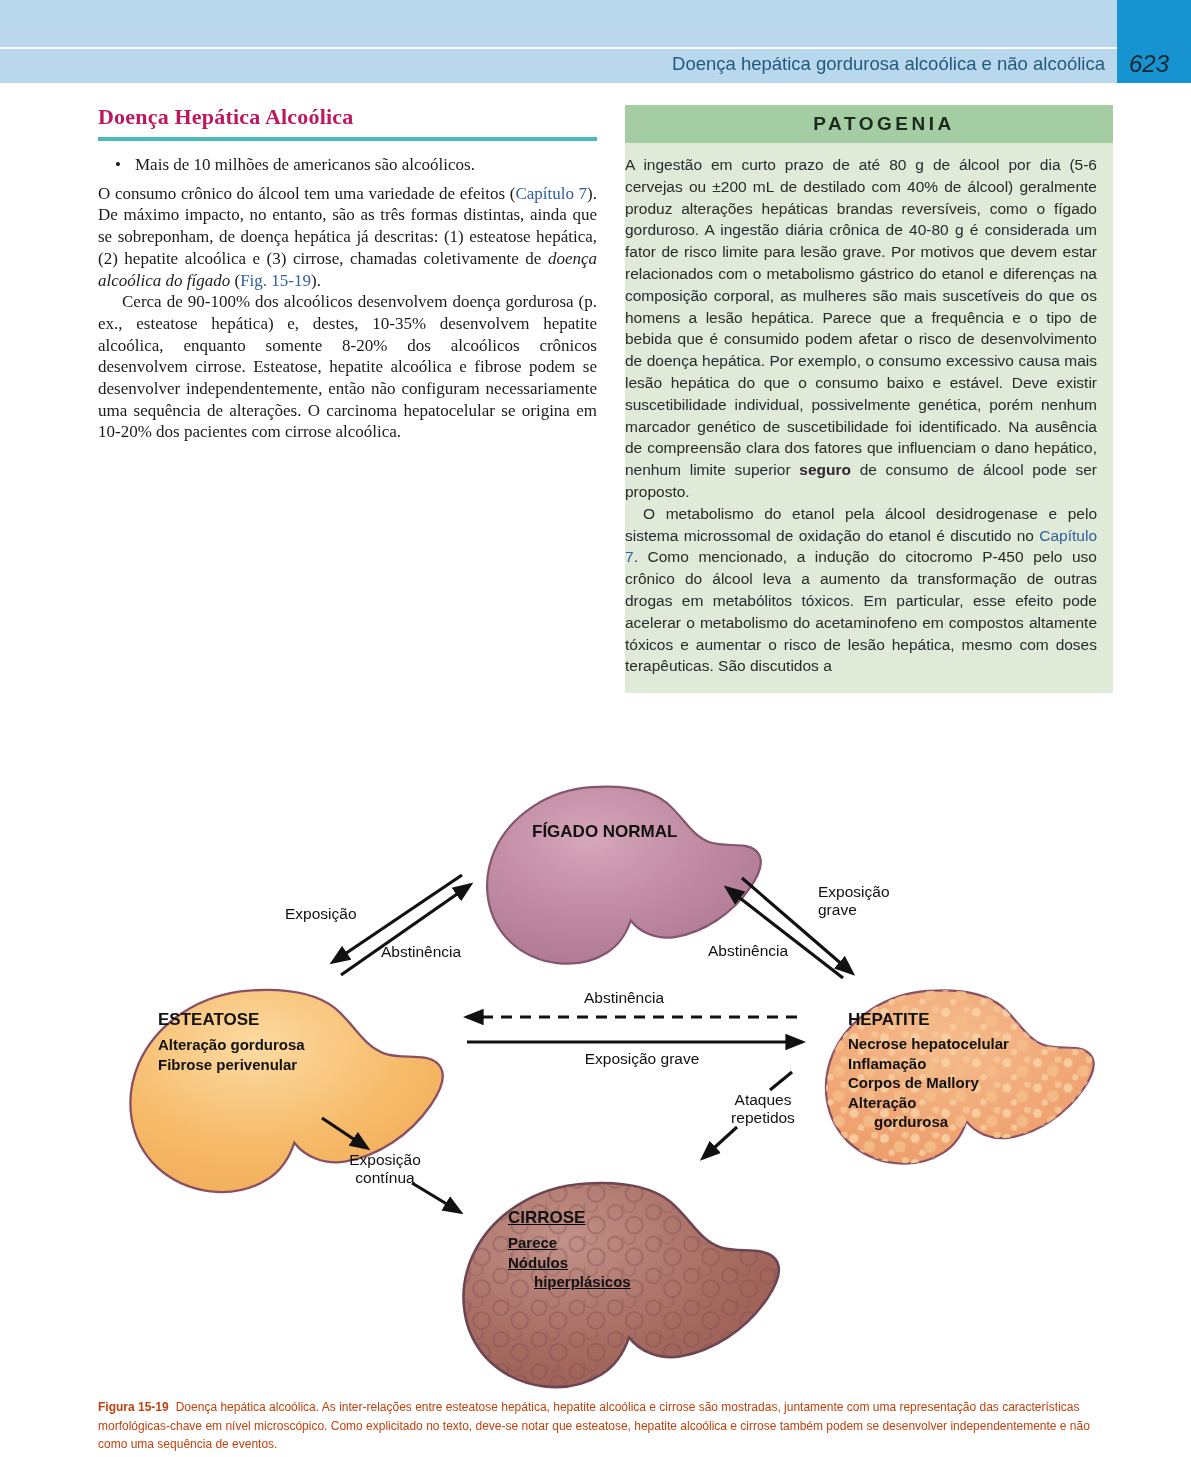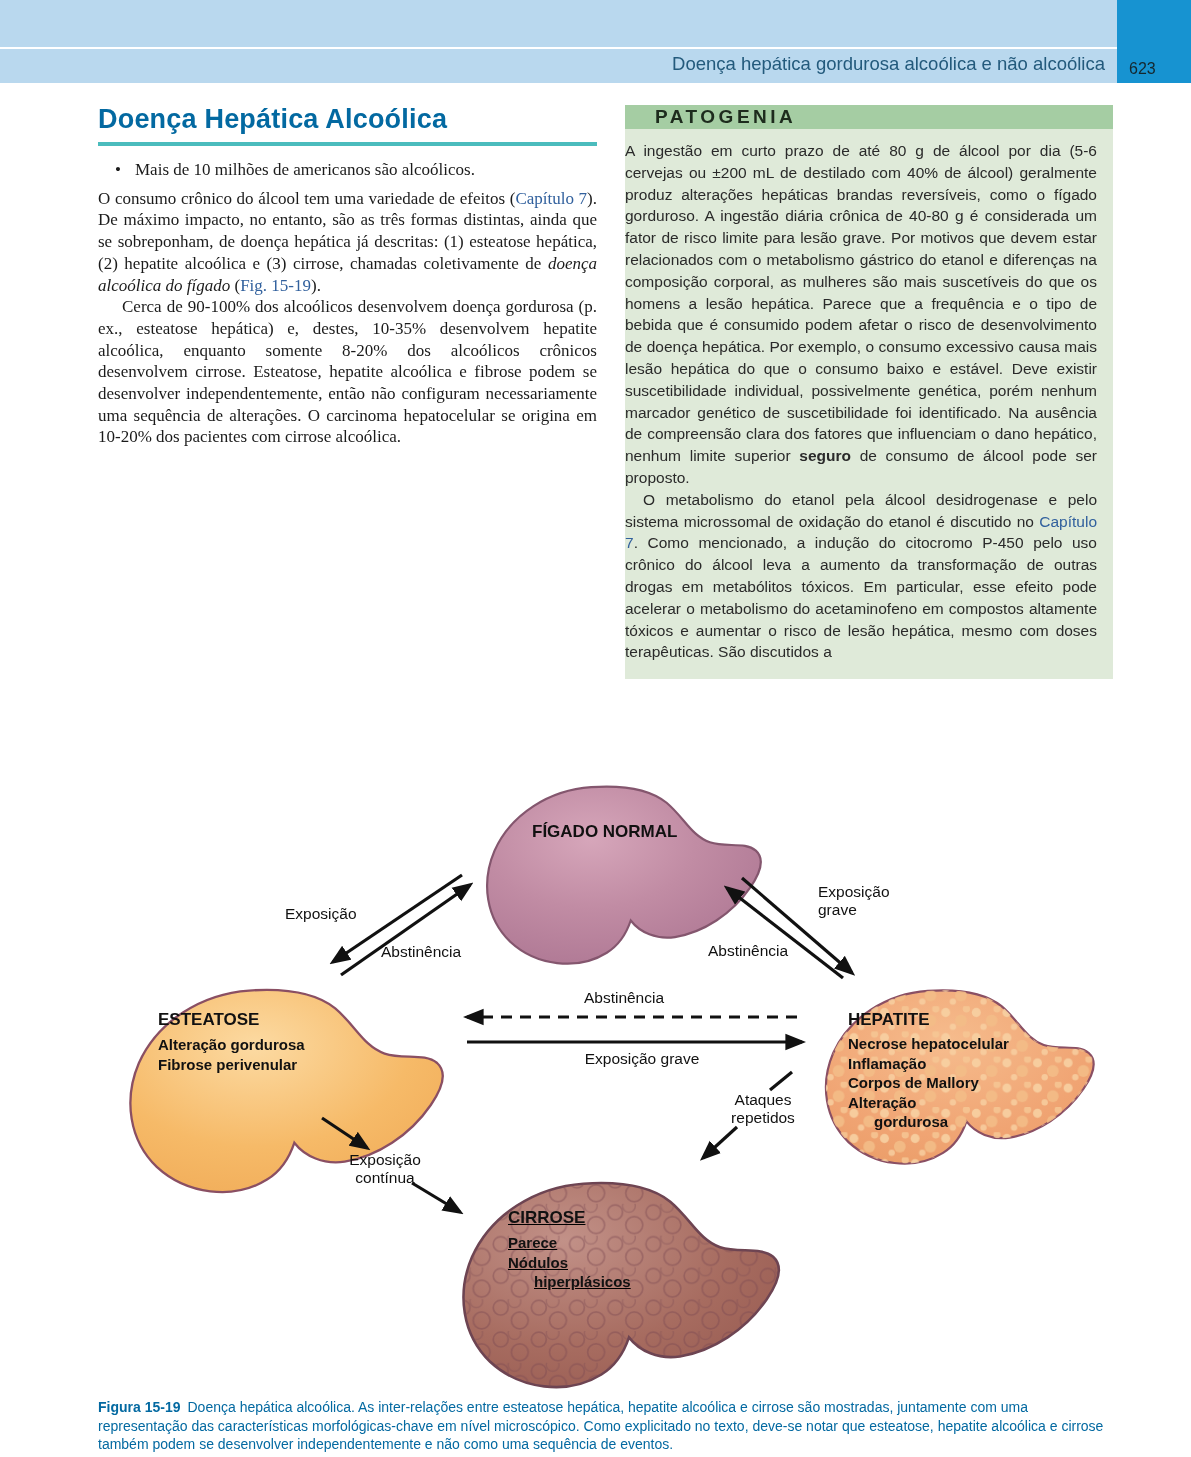--- a/index.html
+++ b/index.html
@@ -11,57 +11,57 @@
   html,body{margin:0;padding:0;}
   body{width:1191px;height:1457px;position:relative;background:#ffffff;
        font-family:"Liberation Sans",sans-serif;overflow:hidden;}
 
   
   .topbar{position:absolute;left:0;top:0;width:1191px;height:83px;}
   .band{position:absolute;left:0;top:0;width:1117px;height:83px;background:var(--band-blue);}
   .band-rule{position:absolute;left:0;top:47px;width:1117px;height:2px;background:#ffffff;}
   .running-head{position:absolute;right:86px;top:53px;font-size:18.5px;color:var(--running-head-text);}
   .page-tab{position:absolute;right:0;top:0;width:74px;height:83px;background:var(--tab-blue);}
-  .page-num{position:absolute;left:12px;top:60px;font-size:16px;color:#15272e;}
+  .page-num{position:absolute;left:12px;top:50px;font-size:24px;color:#15272e;font-style:italic;}
 
   
   .col-left{position:absolute;left:98px;top:104px;width:499px;}
-  h1.article-title{margin:0;font-size:27px;font-weight:bold;color:#0369a1;letter-spacing:0.2px;}
+  h1.article-title{margin:0;font-size:22px;font-weight:bold;color:#be185d;letter-spacing:0.2px;font-family:Liberation Serif, serif;}
   .title-rule{height:4px;background:var(--teal-rule);margin:7px 0 13px 0;}
   .serif{font-family:"Liberation Serif",serif;font-size:17px;line-height:21.7px;
          color:var(--ink);text-align:justify;margin:0;}
   .indent{text-indent:24px;}
   .stats{list-style:none;margin:5px 0 7px 14px;padding:0;}
   .stats li{position:relative;padding-left:23px;font-family:"Liberation Serif",serif;
             font-size:17px;line-height:21.7px;color:var(--ink);text-align:justify;margin-bottom:2px;}
   .stats li::before{content:"\2022";position:absolute;left:3px;}
   em{font-style:italic;}
   .xref{color:var(--link-blue);text-decoration:none;cursor:pointer;}
 
   .col-right{position:absolute;left:625px;top:105px;width:488px;}
-  .pato-header{height:24px;background:var(--green-header-bg);display:flex;align-items:center;
-               padding-left:30px;font-size:19px;font-weight:600;letter-spacing:3.5px;color:#1d2b1d;}
+  .pato-header{height:38px;background:var(--green-header-bg);display:flex;align-items:center;
+               padding-left:30px;font-size:19px;font-weight:600;letter-spacing:3.5px;color:#1d2b1d;justify-content:center;}
   .pato-body{background:var(--green-body-bg);padding:11px 16px 16px 0;}
   .pato-body p{margin:0;font-size:15.5px;line-height:21.8px;color:#2a2a2a;text-align:justify;}
   .pato-body p.indent{text-indent:18px;}
   .pato-body strong{font-weight:bold;}
 
   
   .diagram{position:absolute;left:95px;top:765px;width:1010px;height:630px;margin:0;}
   .diagram svg{position:absolute;left:0;top:0;}
   .fig-abs{position:absolute;}
   .fig-title{font-weight:bold;font-size:17px;color:#111;}
   .fig-line{font-weight:bold;font-size:15px;line-height:19.5px;color:#111;}
   .fig-line.indented{padding-left:26px;}
   .arrow-lbl{position:absolute;font-size:15.5px;color:#111;line-height:18px;}
   .center{text-align:center;}
 
   
-  .caption{position:absolute;left:98px;top:1398px;width:1016px;font-size:14px;
-           line-height:18.5px;color:#0369a1;}
+  .caption{position:absolute;left:98px;top:1398px;width:1016px;font-size:12px;
+           line-height:18.5px;color:#c2410c;}
   .caption strong{font-weight:bold;margin-right:7px;}
 </style>
 </head>
 <body>
 
 <header class="topbar">
   <div class="band"></div>
   <div class="band-rule"></div>
   <span class="running-head">Doença hepática gordurosa alcoólica e não alcoólica</span>
   <div class="page-tab">

